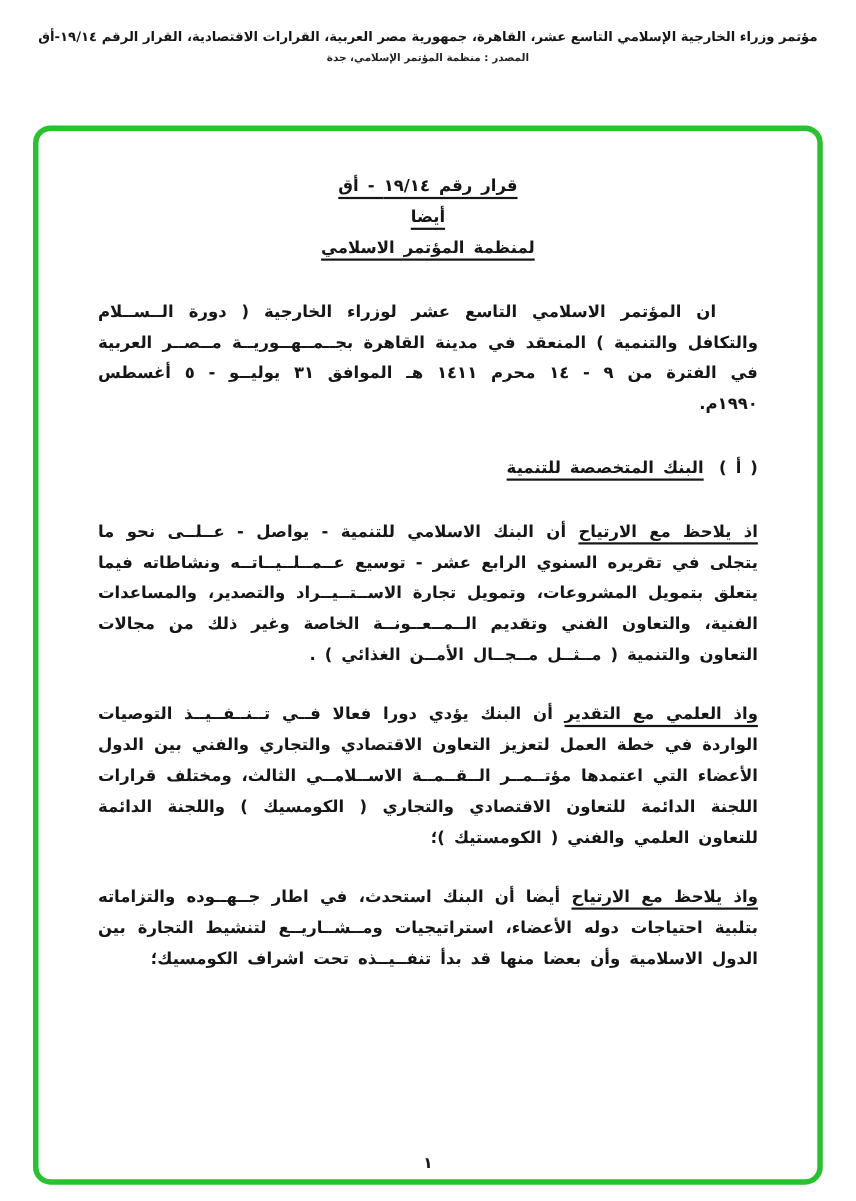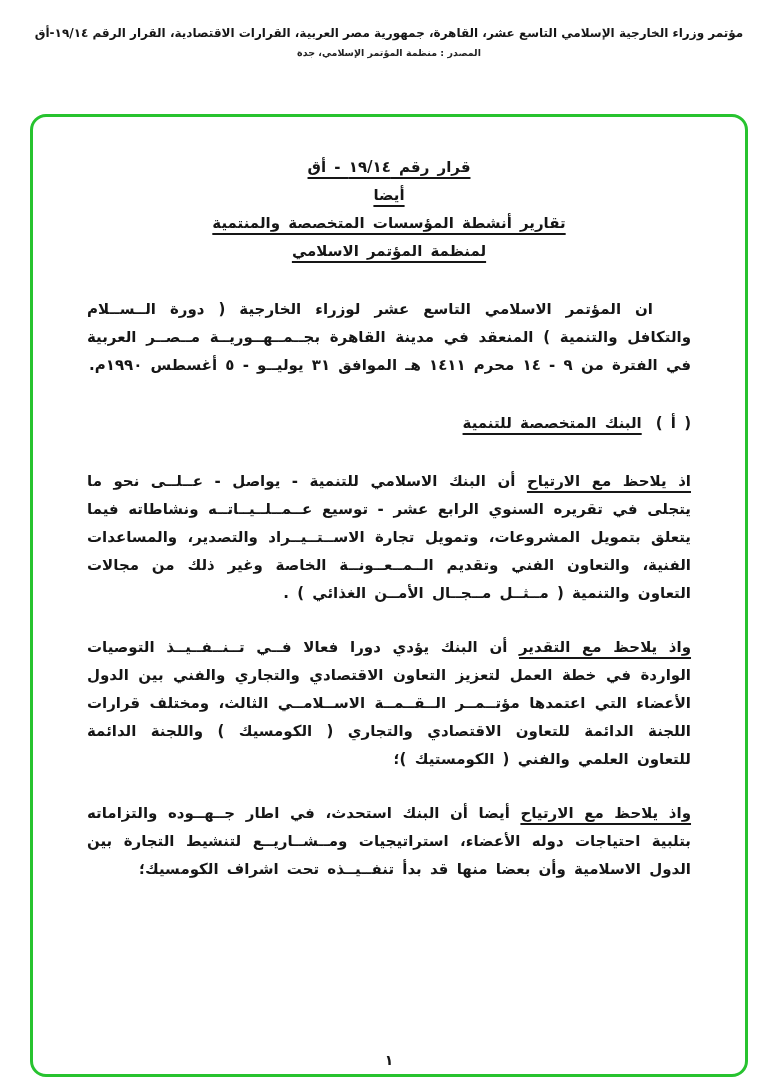--- a/index.html
+++ b/index.html
@@ -17,21 +17,21 @@
     position:absolute; top:26px; left:0; width:778px;
     text-align:center; direction:rtl;
   }
   .hdr1 { font-size:12px; font-weight:700; white-space:nowrap; letter-spacing:0; }
   .hdr2 { font-size:9.5px; font-weight:700; margin-top:7px; color:#222; }
 
   
   .green-frame {
     position:absolute; left:30px; top:114px;
     width:718px; height:963px;
-    border:3px solid #14532d;
+    border:5px solid #14532d;
     border-radius:16px;
     overflow:hidden;
     background:#fff;
   }
 
   .doc {
     direction:rtl;
     padding:36px 54px 40px 54px;
     font-size:15px;
     font-weight:700;
@@ -78,33 +78,32 @@
   <div class="hdr1">مؤتمر وزراء الخارجية الإسلامي التاسع عشر، القاهرة، جمهورية مصر العربية، القرارات الاقتصادية، القرار الرقم ١٩/١٤-أق</div>
   <div class="hdr2">المصدر : منظمة المؤتمر الإسلامي، جدة</div>
 </div>
 
 <div class="green-frame" style="border-color: rgb(39, 195, 47);">
   <div class="doc">
 
     <div class="title-block">
       <div class="t-line">قرار رقم ١٩/١٤ - أق</div>
       <div class="t-line">أيضا</div>
-      <div class="t-line">تقارير أنشطة المؤسسات المتخصصة والمنتمية</div>
       <div class="t-line">لمنظمة المؤتمر الاسلامي</div>
     </div>
 
     <p class="para indent"><span>ان المؤتمر الاسلامي التاسع عشر لوزراء الخارجية ( دورة الــســلام والتكافل والتنمية ) المنعقد في مدينة القاهرة بجــمــهــوريــة مــصــر العربية في الفترة من ٩ - ١٤ محرم ١٤١١ هـ الموافق ٣١ يوليــو - ٥ أغسطس ١٩٩٠م.</span></p>
 
 
     <div class="section-heading">
       <span class="sec-marker">( أ )</span><span class="sec-title">البنك المتخصصة للتنمية</span>
     </div>
 
     <p class="para"><span class="lead">اذ يلاحظ مع الارتياح</span><span> أن البنك الاسلامي للتنمية - يواصل - عــلــى نحو ما يتجلى في تقريره السنوي الرابع عشر - توسيع عــمــلــيــاتــه ونشاطاته فيما يتعلق بتمويل المشروعات، وتمويل تجارة الاســتــيــراد والتصدير، والمساعدات الفنية، والتعاون الفني وتقديم الــمــعــونــة الخاصة وغير ذلك من مجالات التعاون والتنمية ( مــثــل مــجــال الأمــن الغذائي ) .</span></p>
 
-    <p class="para"><span class="lead">واذ يلاحظ مع التقدير</span><span> أن البنك يؤدي دورا فعالا فــي تــنــفــيــذ التوصيات الواردة في خطة العمل لتعزيز التعاون الاقتصادي والتجاري والفني بين الدول الأعضاء التي اعتمدها مؤتــمــر الــقــمــة الاســلامــي الثالث، ومختلف قرارات اللجنة الدائمة للتعاون الاقتصادي والتجاري ( الكومسيك ) واللجنة الدائمة للتعاون العلمي والفني ( الكومستيك )؛</span></p>
+    <p class="para"><span class="lead">واذ العلمي مع التقدير</span><span> أن البنك يؤدي دورا فعالا فــي تــنــفــيــذ التوصيات الواردة في خطة العمل لتعزيز التعاون الاقتصادي والتجاري والفني بين الدول الأعضاء التي اعتمدها مؤتــمــر الــقــمــة الاســلامــي الثالث، ومختلف قرارات اللجنة الدائمة للتعاون الاقتصادي والتجاري ( الكومسيك ) واللجنة الدائمة للتعاون العلمي والفني ( الكومستيك )؛</span></p>
 
     <p class="para"><span class="lead">واذ يلاحظ مع الارتياح</span><span> أيضا أن البنك استحدث، في اطار جــهــوده والتزاماته بتلبية احتياجات دوله الأعضاء، استراتيجيات ومــشــاريــع لتنشيط التجارة بين الدول الاسلامية وأن بعضا منها قد بدأ تنفــيــذه تحت اشراف الكومسيك؛</span></p>
 
   </div>
 
   <div class="page-number">١</div>
 </div>
 
 </body></html>

